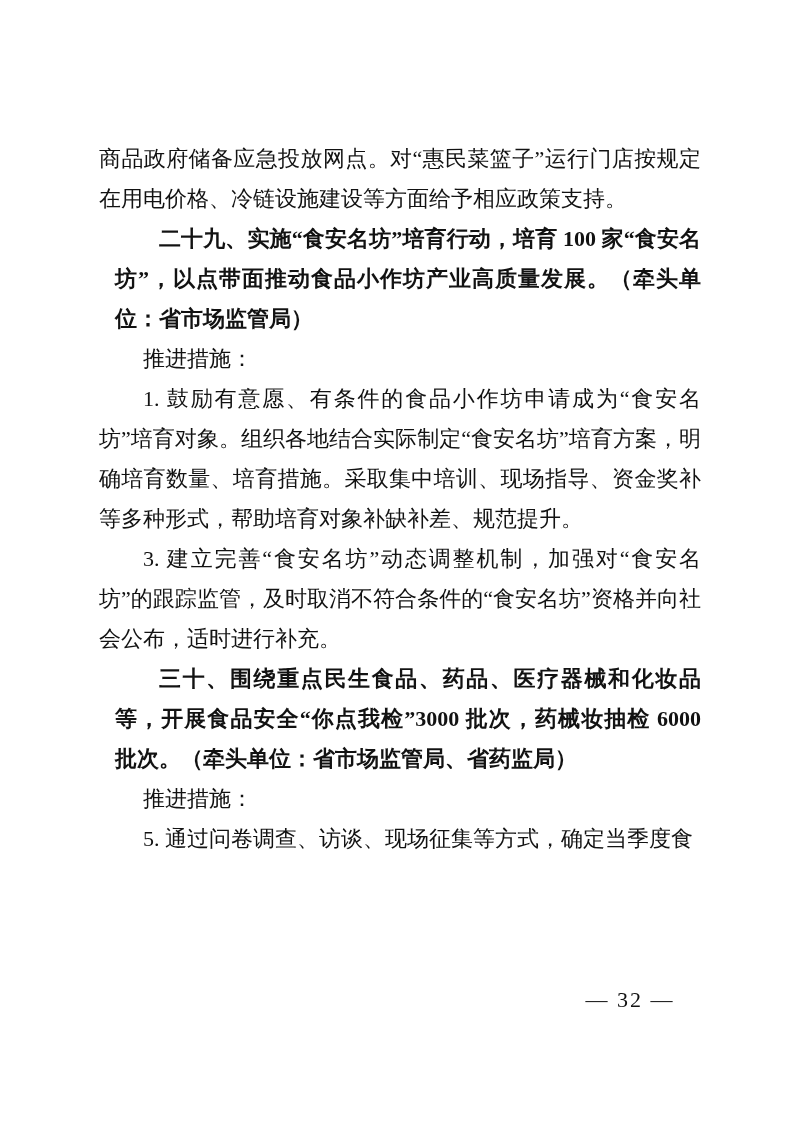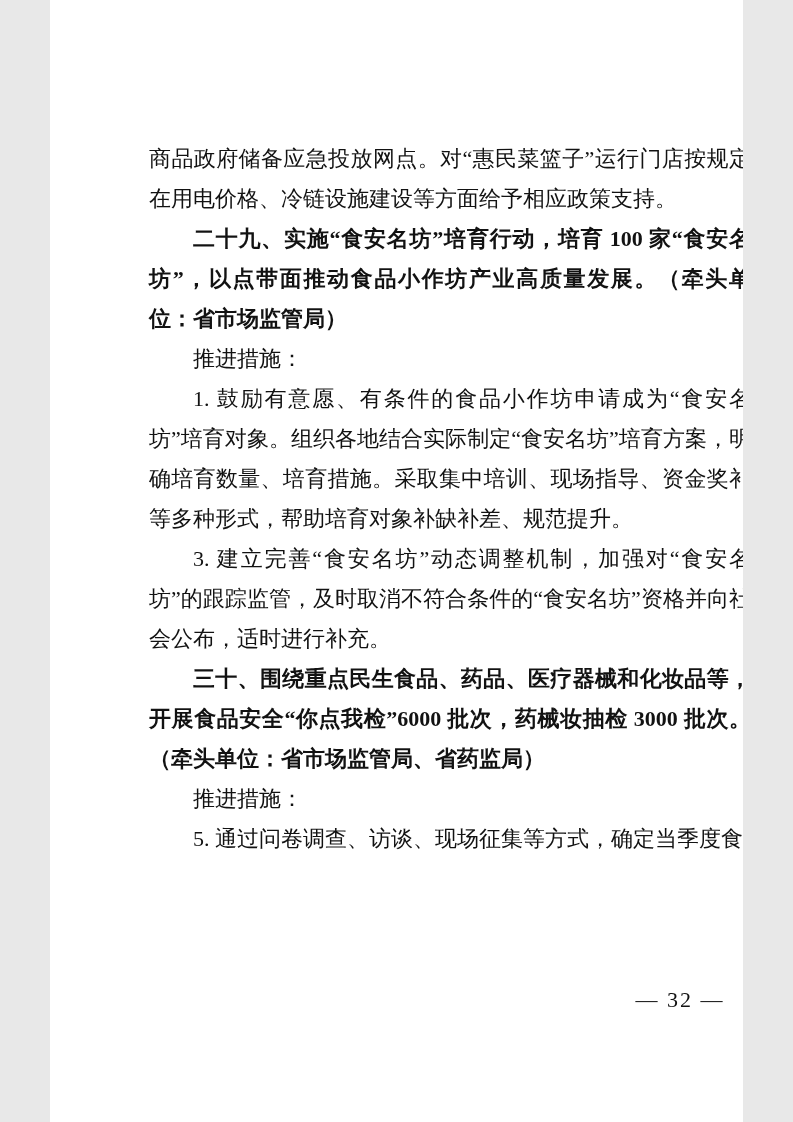--- a/index.html
+++ b/index.html
@@ -2,21 +2,21 @@
 <html><head>
 <meta charset="utf-8">
 <style>
   html, body {
     margin: 0;
     padding: 0;
     background: #e8e8e8;
   }
   .page {
     position: relative;
-    width: 693px;
+    width: 793px;
     height: 1122px;
     margin: 0 auto;
     background: #ffffff;
     font-family: "Liberation Serif", "DejaVu Serif", serif;
     color: #121212;
     overflow: hidden;
   }
   .doc-body {
     position: absolute;
     left: 99px;
@@ -29,20 +29,21 @@
   }
   .doc-body p {
     margin: 0;
     padding: 0;
   }
   .doc-body p.indent {
     text-indent: 2em;
   }
   .doc-body p.bold {
     font-weight: bold;
+    margin-left: 16px;
   }
   .page-number {
     position: absolute;
     top: 985px;
     left: 560px;
     width: 140px;
     text-align: center;
     font-size: 22px;
     line-height: 30px;
     letter-spacing: 2px;
@@ -53,18 +54,18 @@
 </head>
 <body>
 
 <div class="page">
   <div class="doc-body">
       <p>商品政府储备应急投放网点。对“惠民菜篮子”运行门店按规定在用电价格、冷链设施建设等方面给予相应政策支持。</p>
       <p class="bold indent">二十九、实施“食安名坊”培育行动，培育 100 家“食安名坊”，以点带面推动食品小作坊产业高质量发展。（牵头单位：省市场监管局）</p>
       <p class="indent">推进措施：</p>
       <p class="indent">1. 鼓励有意愿、有条件的食品小作坊申请成为“食安名坊”培育对象。组织各地结合实际制定“食安名坊”培育方案，明确培育数量、培育措施。采取集中培训、现场指导、资金奖补等多种形式，帮助培育对象补缺补差、规范提升。</p>
       <p class="indent">3. 建立完善“食安名坊”动态调整机制，加强对“食安名坊”的跟踪监管，及时取消不符合条件的“食安名坊”资格并向社会公布，适时进行补充。</p>
-      <p class="bold indent">三十、围绕重点民生食品、药品、医疗器械和化妆品等，开展食品安全“你点我检”6000 批次，药械妆抽检 3000 批次。（牵头单位：省市场监管局、省药监局）</p>
+      <p class="bold indent">三十、围绕重点民生食品、药品、医疗器械和化妆品等，开展食品安全“你点我检”3000 批次，药械妆抽检 6000 批次。（牵头单位：省市场监管局、省药监局）</p>
       <p class="indent">推进措施：</p>
       <p class="indent">5. 通过问卷调查、访谈、现场征集等方式，确定当季度食</p>
     </div>
   <div class="page-number">— 32 —</div>
 </div>
 
 </body></html>

